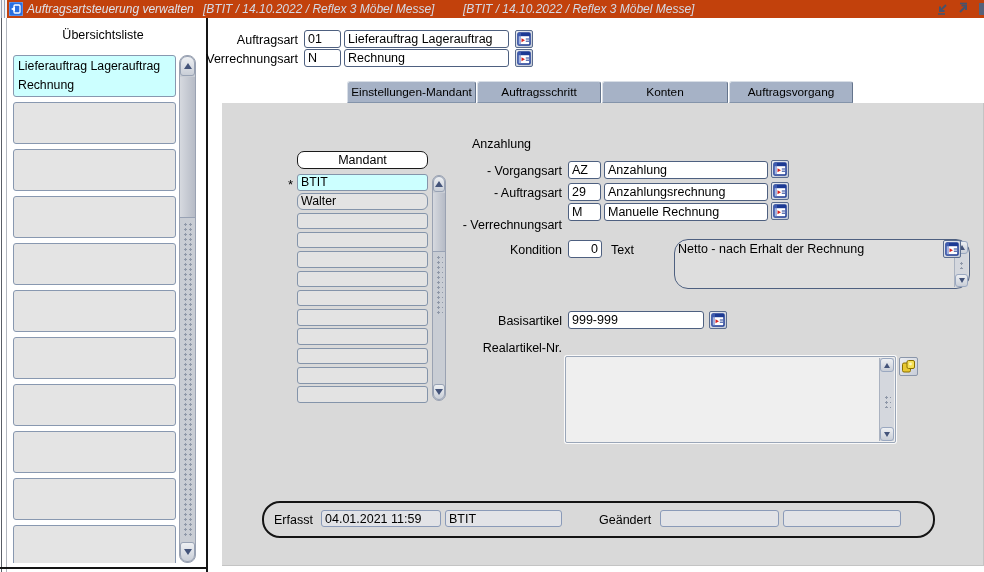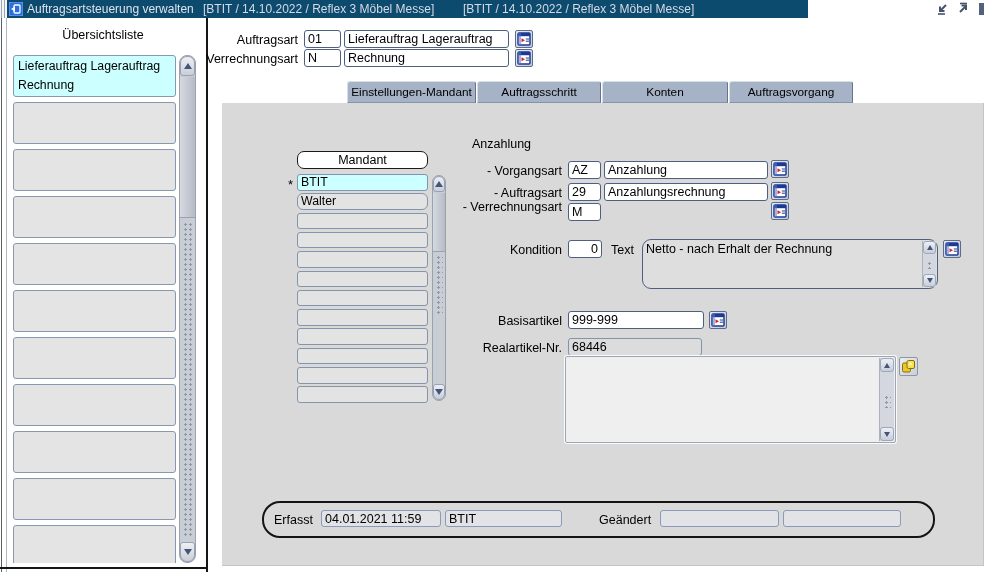--- a/index.html
+++ b/index.html
@@ -1,20 +1,20 @@
 <!DOCTYPE html>
 <html><head>
 <meta charset="utf-8">
 <style>
   html,body{margin:0;padding:0;background:#fff;}
   #win{position:relative;width:984px;height:572px;background:#ffffff;overflow:hidden;
        font-family:"Liberation Sans","DejaVu Sans",sans-serif;font-size:12.5px;color:#000;}
   
-  .titlebar{position:absolute;left:0;top:0;width:808px;height:18px;background:#0c4a6e;
-            display:flex;align-items:center;}
+  .titlebar{position:absolute;left:0;top:0;width:984px;height:18px;background:#c2410c;
+            display:flex;align-items:center;font-style:italic;}
   .tb-grip{position:absolute;left:0;top:0;width:7px;height:18px;
            background:linear-gradient(90deg,#f4f5f7 0 1px,#9aa4b6 1px 2px,#f4f5f7 2px 4px,#9aa4b6 4px 5px,#f4f5f7 5px 7px);}
   .app-icon{position:absolute;left:9px;top:2px;}
   .tb-title{position:absolute;left:27px;top:2px;font-size:12px;color:#dde2ec;white-space:nowrap;}
   .tb-ctx1{position:absolute;left:203px;top:2px;font-size:12px;color:#d4dae6;white-space:nowrap;}
   .tb-ctx2{position:absolute;left:463px;top:2px;font-size:12px;color:#d4dae6;white-space:nowrap;}
   .tb-ctl{position:absolute;top:2px;cursor:pointer;}
   .tb-sliver{position:absolute;left:979px;top:3px;width:5px;height:12px;background:#55617b;cursor:pointer;}
   
   .vline1{position:absolute;left:1px;top:18px;width:1px;bottom:0;background:#5a5e66;}
@@ -66,21 +66,21 @@
   
   .md-header{position:absolute;left:297px;top:151px;width:131px;height:18px;box-sizing:border-box;background:#fff;
              border:1px solid #1a1a1a;border-radius:7px;text-align:center;line-height:16px;z-index:2;cursor:pointer;}
   #md-rows{position:absolute;left:297px;top:174px;width:131px;height:231px;z-index:2;}
   .md-row{position:absolute;left:0;width:131px;height:16.5px;background:#e3e3e3;border:1px solid #8494aa;
           border-radius:3px;box-sizing:border-box;padding:0 3px;line-height:14px;font-size:12.3px;
           overflow:hidden;cursor:pointer;}
   .md-row.sel{background:#ccffff;}
   .marker{position:absolute;left:288px;top:177px;font-size:13px;z-index:2;}
   
-  .txtarea{position:absolute;box-sizing:border-box;background:#dedede;border:1.6px solid #4e6080;border-radius:9px;z-index:2;cursor:text;}
+  .txtarea{position:absolute;box-sizing:border-box;background:#dedede;border:1.6px solid #4e6080;border-radius:14px;z-index:2;cursor:text;margin-left:32px;}
   .txtarea .txt-content{position:absolute;left:3px;top:2px;right:16px;font-size:12.5px;line-height:15px;}
   .memo{position:absolute;box-sizing:border-box;background:#efefef;border:1px solid #9aa6b8;
         box-shadow:0 0 0 1px #fafafa;border-radius:2px;z-index:2;cursor:text;}
   .ta-sb{position:absolute;top:1px;right:1px;bottom:1px;width:13px;background:#d4d7dd;border-left:1px solid #aab2c0;}
   .ta-btn{position:absolute;left:0;right:0;height:13px;background:linear-gradient(#eef0f3,#c9ced7);
           border:1px solid #9aa8c0;border-radius:3px;box-sizing:border-box;display:flex;align-items:center;justify-content:center;cursor:pointer;}
   .ta-btn .tri.up{border-left-width:3.5px;border-right-width:3.5px;border-bottom-width:5px;}
   .ta-btn .tri.down{border-left-width:3.5px;border-right-width:3.5px;border-top-width:5px;}
   .ta-mid{position:absolute;left:3px;right:3px;}
   
@@ -223,22 +223,23 @@
   <button class="lkp" style="left:771px;top:182px;z-index:2">
       <svg width="14" height="14" viewBox="0 0 14 14">
         <rect x="1" y="1" width="12" height="12" rx="1" fill="#fff" stroke="#1c3a94" stroke-width="1.5"></rect>
         <rect x="1" y="1" width="12" height="3.2" fill="#1c3a94"></rect>
         <rect x="1" y="1" width="3" height="12" fill="#5b76c4" opacity="0.55"></rect>
         <path d="M4.5 6.2 L8 8.2 L4.5 10.2 Z" fill="#d42222"></path>
         <path d="M8.8 7 H12 M8.8 9.2 H12" stroke="#1c3a94" stroke-width="1"></path>
       </svg>
     </button>
 
-  <div class="lbl r" style="left:442px;top:200px;width:120px;z-index:2">- Verrechnungsart</div>
+  <div class="lbl r" style="left:442px;top:218px;width:120px;z-index:2">- Verrechnungsart</div>
   <div class="ipt" style="left:568px;top:203px;width:33px;z-index:2">M</div>
+  <div class="ipt" style="left:604px;top:203px;width:164px;z-index:2">Manuelle Rechnung</div>
   <button class="lkp" style="left:771px;top:202px;z-index:2">
       <svg width="14" height="14" viewBox="0 0 14 14">
         <rect x="1" y="1" width="12" height="12" rx="1" fill="#fff" stroke="#1c3a94" stroke-width="1.5"></rect>
         <rect x="1" y="1" width="12" height="3.2" fill="#1c3a94"></rect>
         <rect x="1" y="1" width="3" height="12" fill="#5b76c4" opacity="0.55"></rect>
         <path d="M4.5 6.2 L8 8.2 L4.5 10.2 Z" fill="#d42222"></path>
         <path d="M8.8 7 H12 M8.8 9.2 H12" stroke="#1c3a94" stroke-width="1"></path>
       </svg>
     </button>
 
@@ -274,21 +275,20 @@
       <svg width="14" height="14" viewBox="0 0 14 14">
         <rect x="1" y="1" width="12" height="12" rx="1" fill="#fff" stroke="#1c3a94" stroke-width="1.5"></rect>
         <rect x="1" y="1" width="12" height="3.2" fill="#1c3a94"></rect>
         <rect x="1" y="1" width="3" height="12" fill="#5b76c4" opacity="0.55"></rect>
         <path d="M4.5 6.2 L8 8.2 L4.5 10.2 Z" fill="#d42222"></path>
         <path d="M8.8 7 H12 M8.8 9.2 H12" stroke="#1c3a94" stroke-width="1"></path>
       </svg>
     </button>
 
   <div class="lbl r" style="left:442px;top:341px;width:120px;z-index:2">Realartikel-Nr.</div>
-  <div class="ipt gray" style="left:568px;top:338px;width:134px;z-index:2">68446</div>
 
   <div class="memo" style="left:565px;top:356px;width:331px;height:87px">
     <div class="txt-content"></div>
     <div class="ta-sb" style="width:14px">
       <div class="ta-btn" style="top:0;height:14px">
           <i class="tri up"></i>
         </div>
       <div class="ta-mid dots" style="top:36px;height:14px"></div>
       <div class="ta-btn" style="bottom:0;height:14px">
           <i class="tri down"></i>

